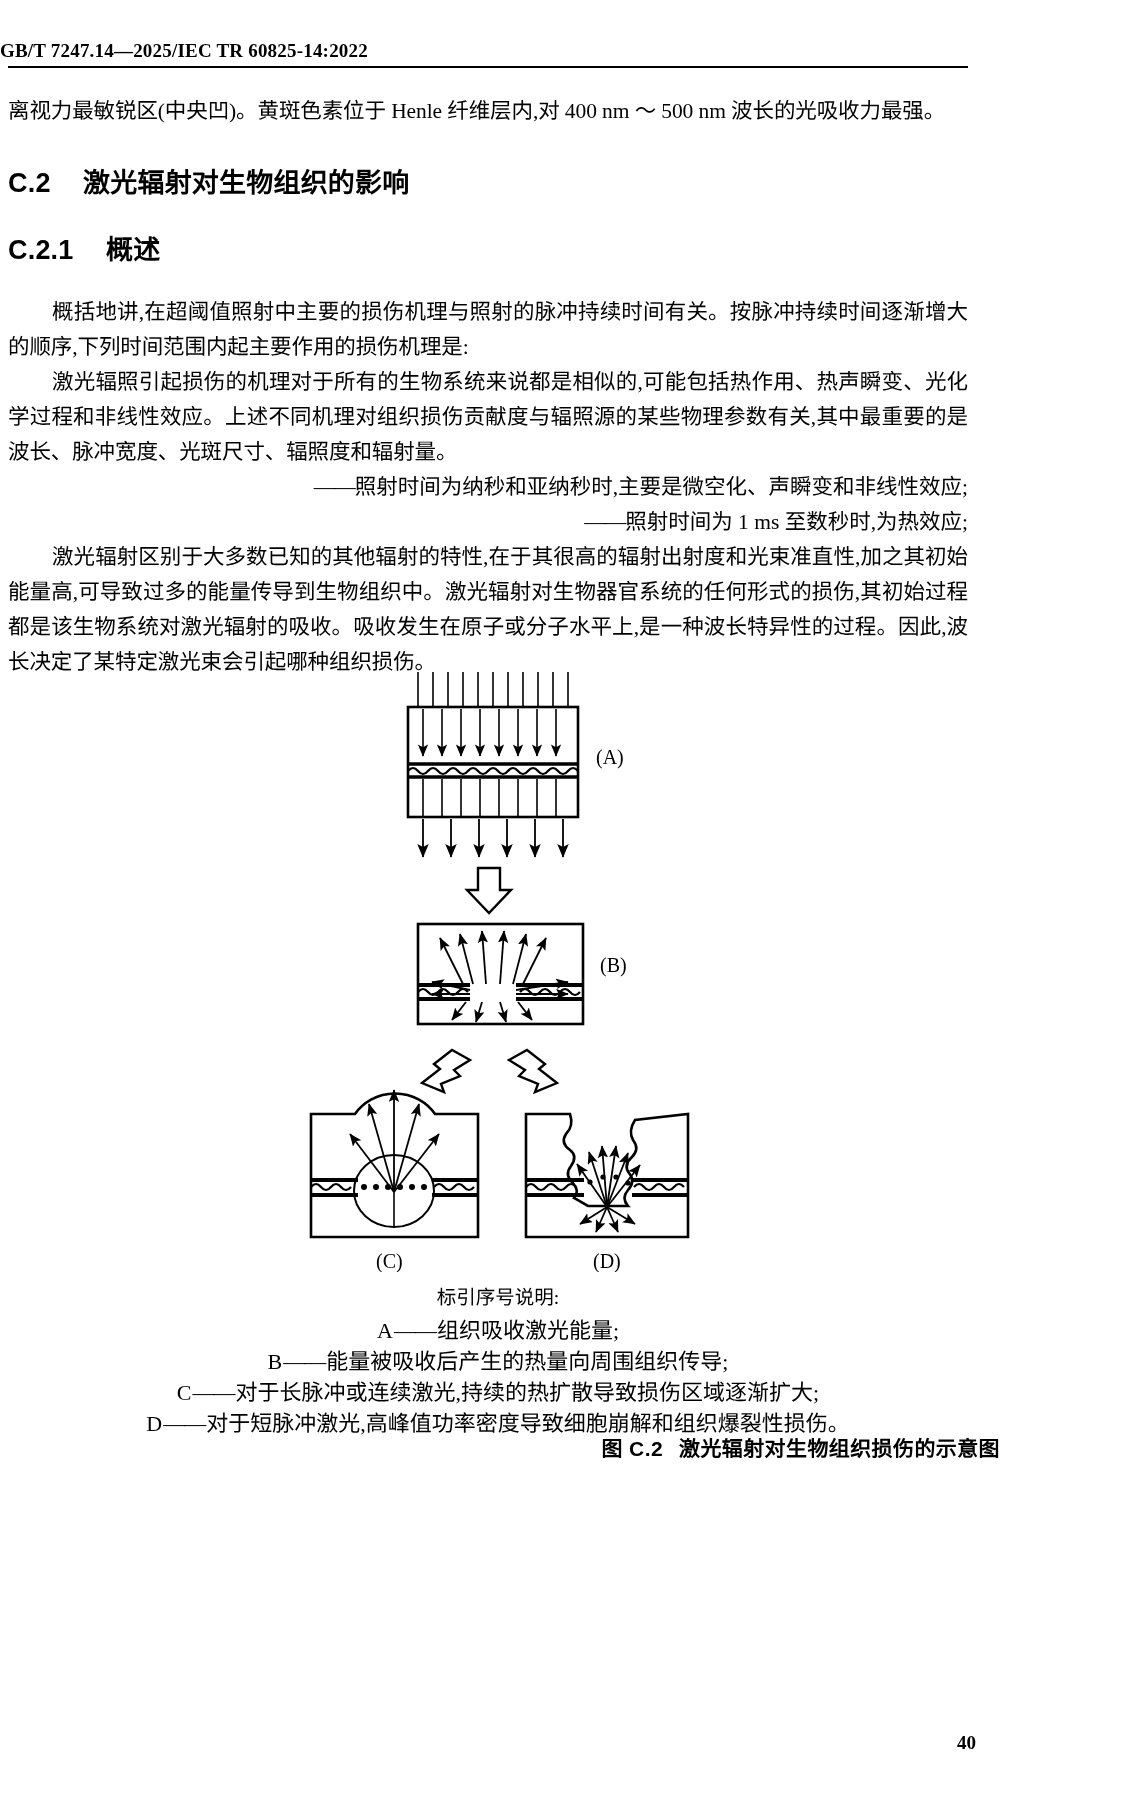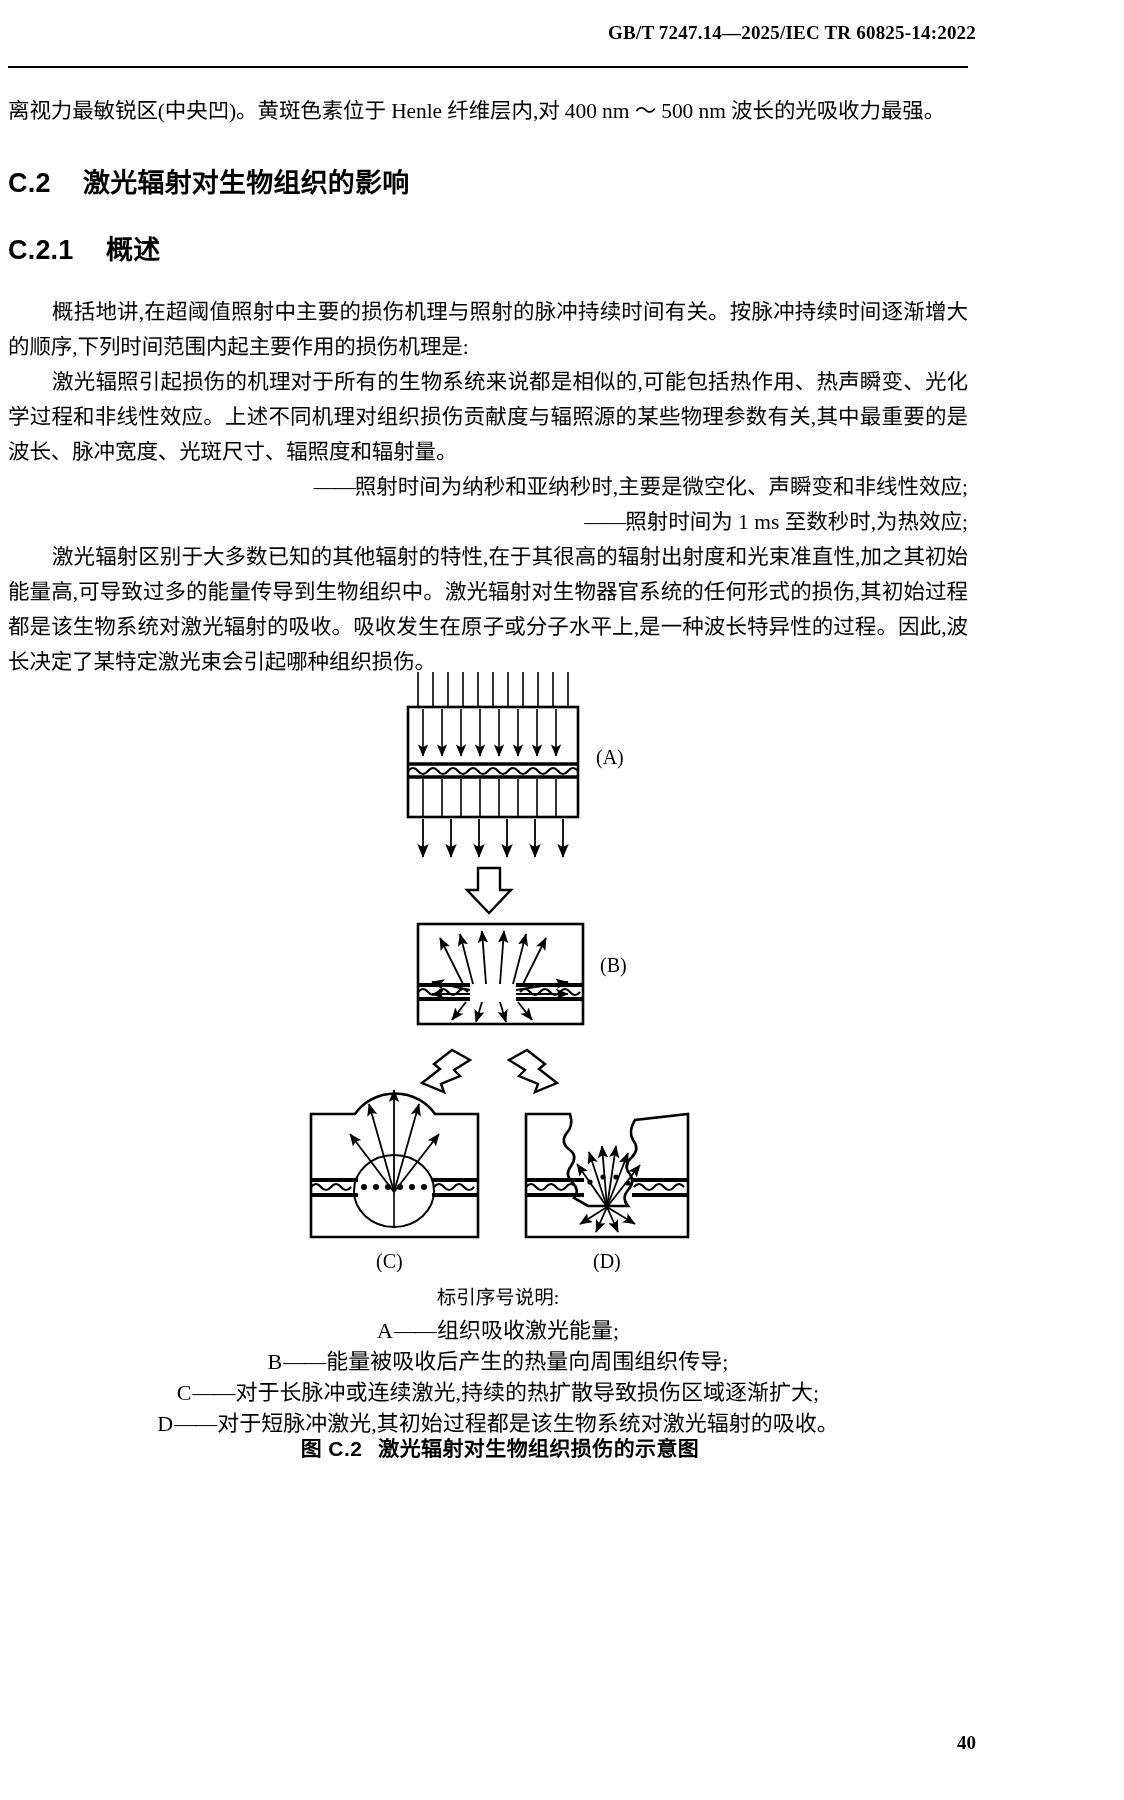--- a/index.html
+++ b/index.html
@@ -21,24 +21,23 @@
     left: 0; top: 0;
     width: 1124px;
     height: 1800px;
     box-sizing: border-box;
     padding: 0;
   }
 
   
   .header {
     position: absolute;
-    top: 22px;
+    top: 40px;
     left: 0;
     width: 1124px;
-    text-align: right;
     padding-right: 148px;
     box-sizing: border-box;
     font-family: "Liberation Serif", serif;
     font-size: 19px;
     font-weight: bold;
     letter-spacing: 0.2px;
     white-space: nowrap;
   }
   .header-rule {
     position: absolute;
@@ -129,21 +128,21 @@
     white-space: nowrap;
   }
   .key-letter { font-family: "Liberation Serif", serif; }
   .key-rule { letter-spacing: -1px; padding: 0 1px; }
 
   .fig-caption {
     position: absolute;
     left: 0;
     top: 1432px;
     width: 1000px;
-    text-align: center;
+    text-align: right;
     font-family: "Liberation Sans", "DejaVu Sans", sans-serif;
     font-size: 21px;
     font-weight: bold;
     letter-spacing: 0.4px;
   }
   .cap-gap { display: inline-block; width: 16px; }
 
   .page-num {
     position: absolute;
     right: 148px;
@@ -388,21 +387,21 @@
     <p class="key-item">
       <span class="key-letter">A</span><span class="key-rule">——</span><span>组织吸收激光能量;</span>
     </p>
     <p class="key-item">
       <span class="key-letter">B</span><span class="key-rule">——</span><span>能量被吸收后产生的热量向周围组织传导;</span>
     </p>
     <p class="key-item">
       <span class="key-letter">C</span><span class="key-rule">——</span><span>对于长脉冲或连续激光,持续的热扩散导致损伤区域逐渐扩大;</span>
     </p>
     <p class="key-item">
-      <span class="key-letter">D</span><span class="key-rule">——</span><span>对于短脉冲激光,其初始过程都是该生物系统对激光辐射的吸收。</span>
+      <span class="key-letter">D</span><span class="key-rule">——</span><span>对于短脉冲激光,高峰值功率密度导致细胞崩解和组织爆裂性损伤。</span>
     </p>
   </div>
 
   <div class="fig-caption">
     <span>图 C.2</span><span class="cap-gap"></span><span>激光辐射对生物组织损伤的示意图</span>
   </div>
 
   <div class="page-num">40</div>
 
 </div>

